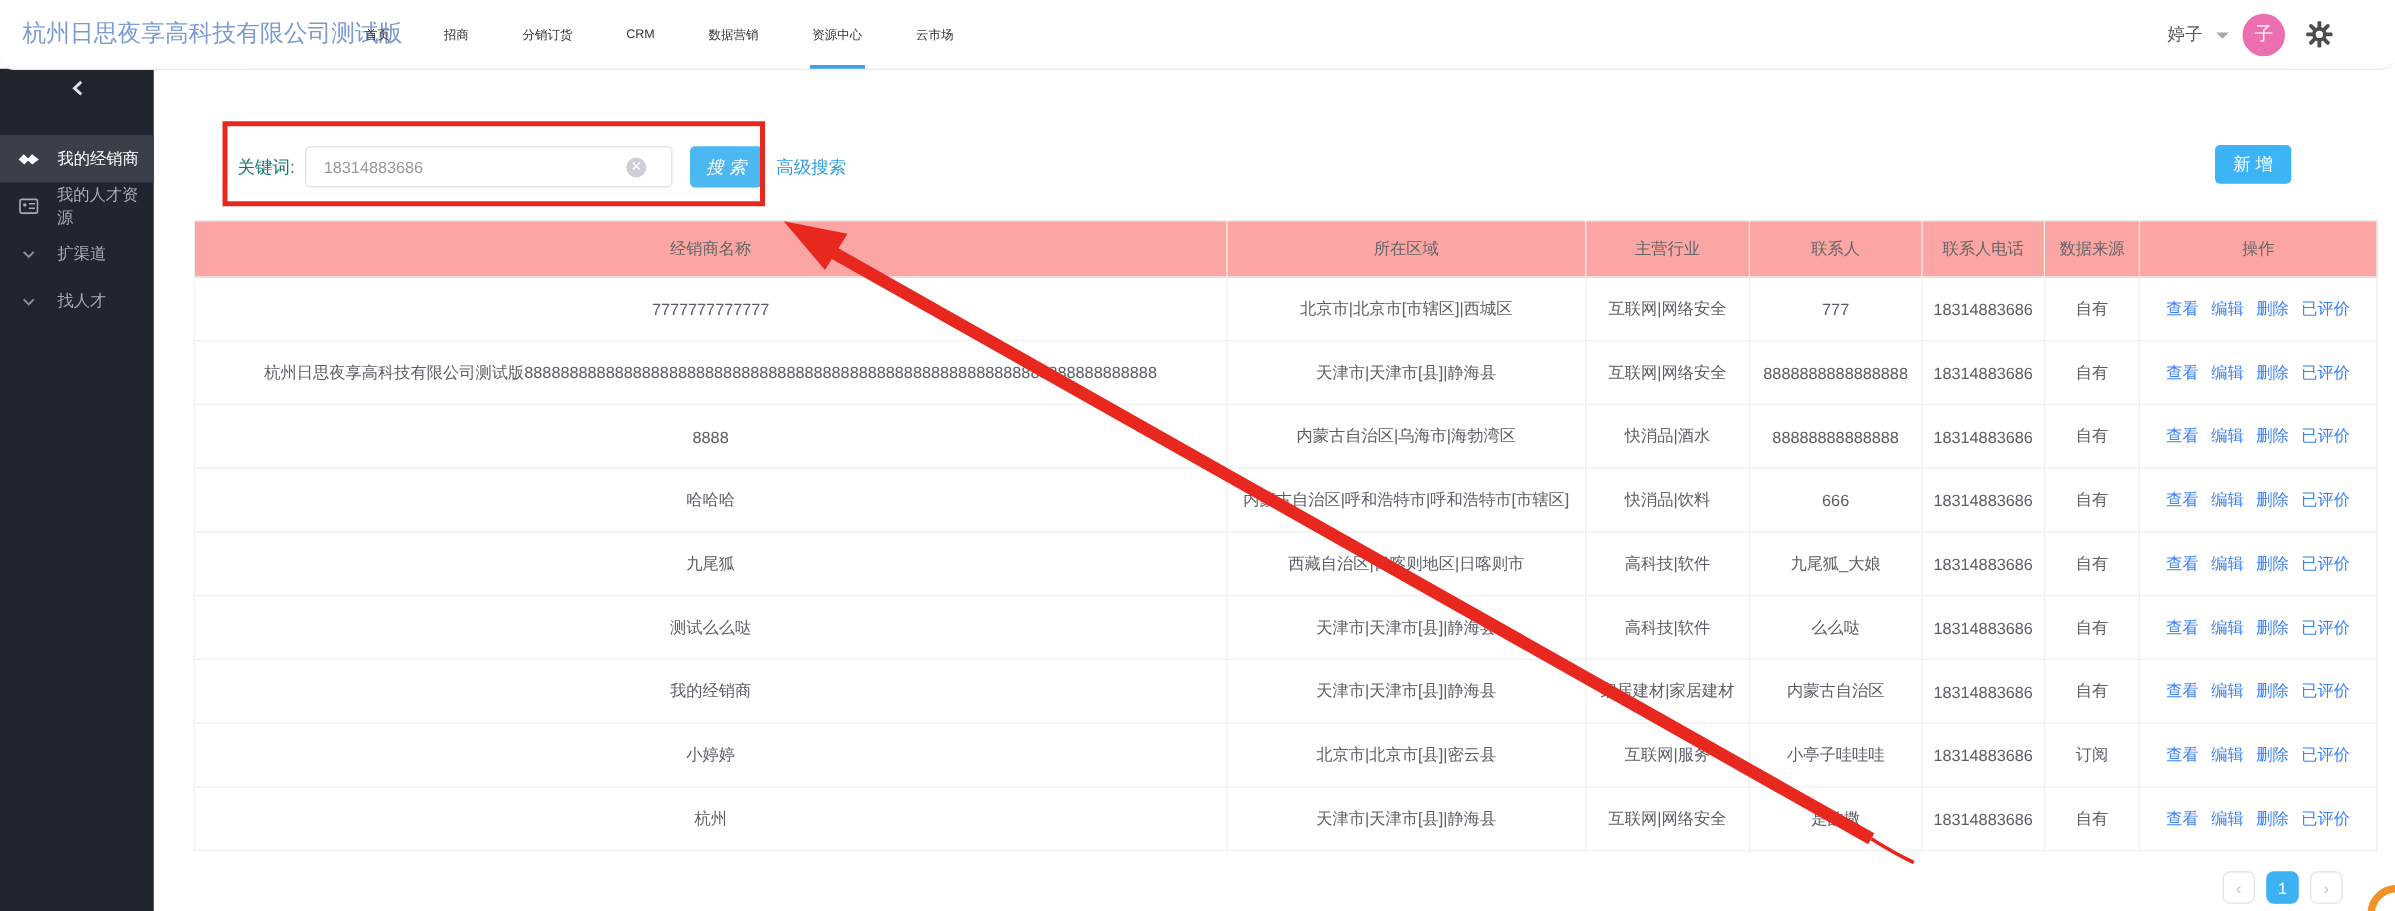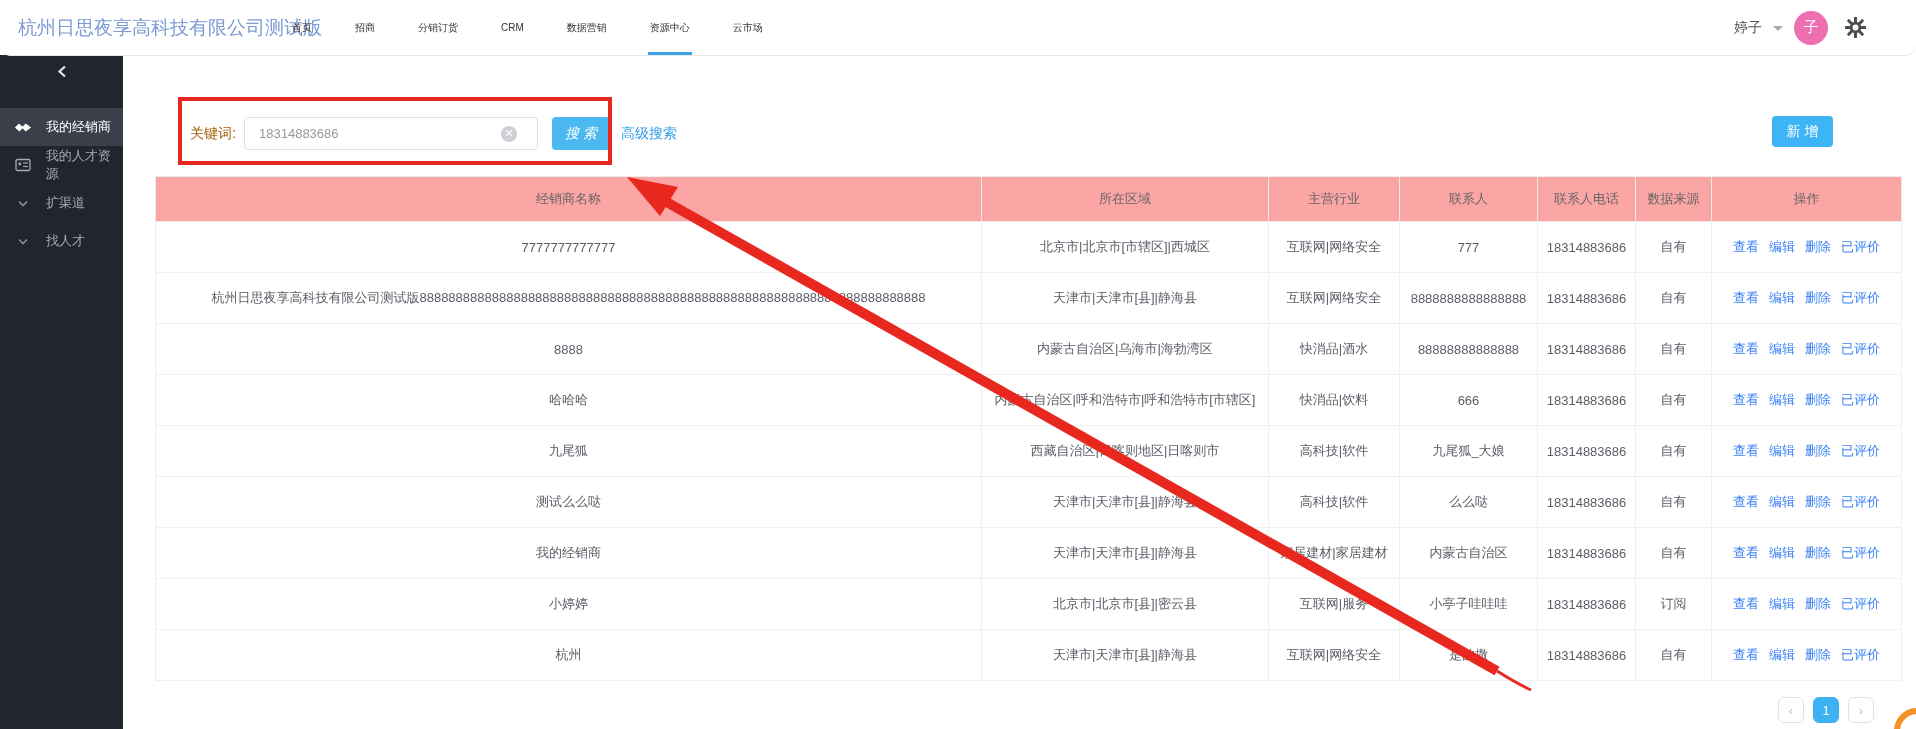--- a/index.html
+++ b/index.html
@@ -27,21 +27,21 @@
   .gear{margin-left:6px;cursor:pointer;display:flex;align-items:center;}
   
   .sidebar{position:absolute;left:0;top:55px;width:123px;height:674px;background:#21252e;z-index:5;}
   .collapse-bar{height:36px;display:flex;align-items:center;justify-content:center;cursor:pointer;}
   .side-items{margin-top:17px;}
   .side-item{height:38px;display:flex;align-items:center;color:#a6abb5;font-size:13px;cursor:pointer;}
   .side-item.active{background:#3a3f4a;color:#fff;}
   .side-icon{width:46px;display:flex;justify-content:center;align-items:center;}
   
   .kw-label{position:absolute;left:190px;top:117px;height:33px;line-height:33px;
-    font-size:14px;color:#a16207;}
+    font-size:14px;color:#0f766e;}
   .kw-input{position:absolute;left:244px;top:117px;width:294px;height:33px;box-sizing:border-box;
     border:1px solid #dcdfe4;border-radius:4px;background:#fff;display:flex;align-items:center;}
   .kw-input input{border:none;outline:none;background:transparent;margin-left:12px;width:240px;
     font-size:13px;color:#999;font-family:inherit;}
   .clear-ic{width:16px;height:16px;border-radius:50%;background:#ccd0d6;color:#fff;font-size:11px;
     display:flex;align-items:center;justify-content:center;margin-right:9px;cursor:pointer;}
   .search-btn{position:absolute;left:552px;top:117px;width:58px;height:33px;border-radius:4px;
     background:#4bb8f2;color:#fff;font-size:14px;display:flex;align-items:center;justify-content:center;
     cursor:pointer;white-space:nowrap;font-style:italic;}
   .adv-link{position:absolute;left:621px;top:117px;height:33px;line-height:33px;

